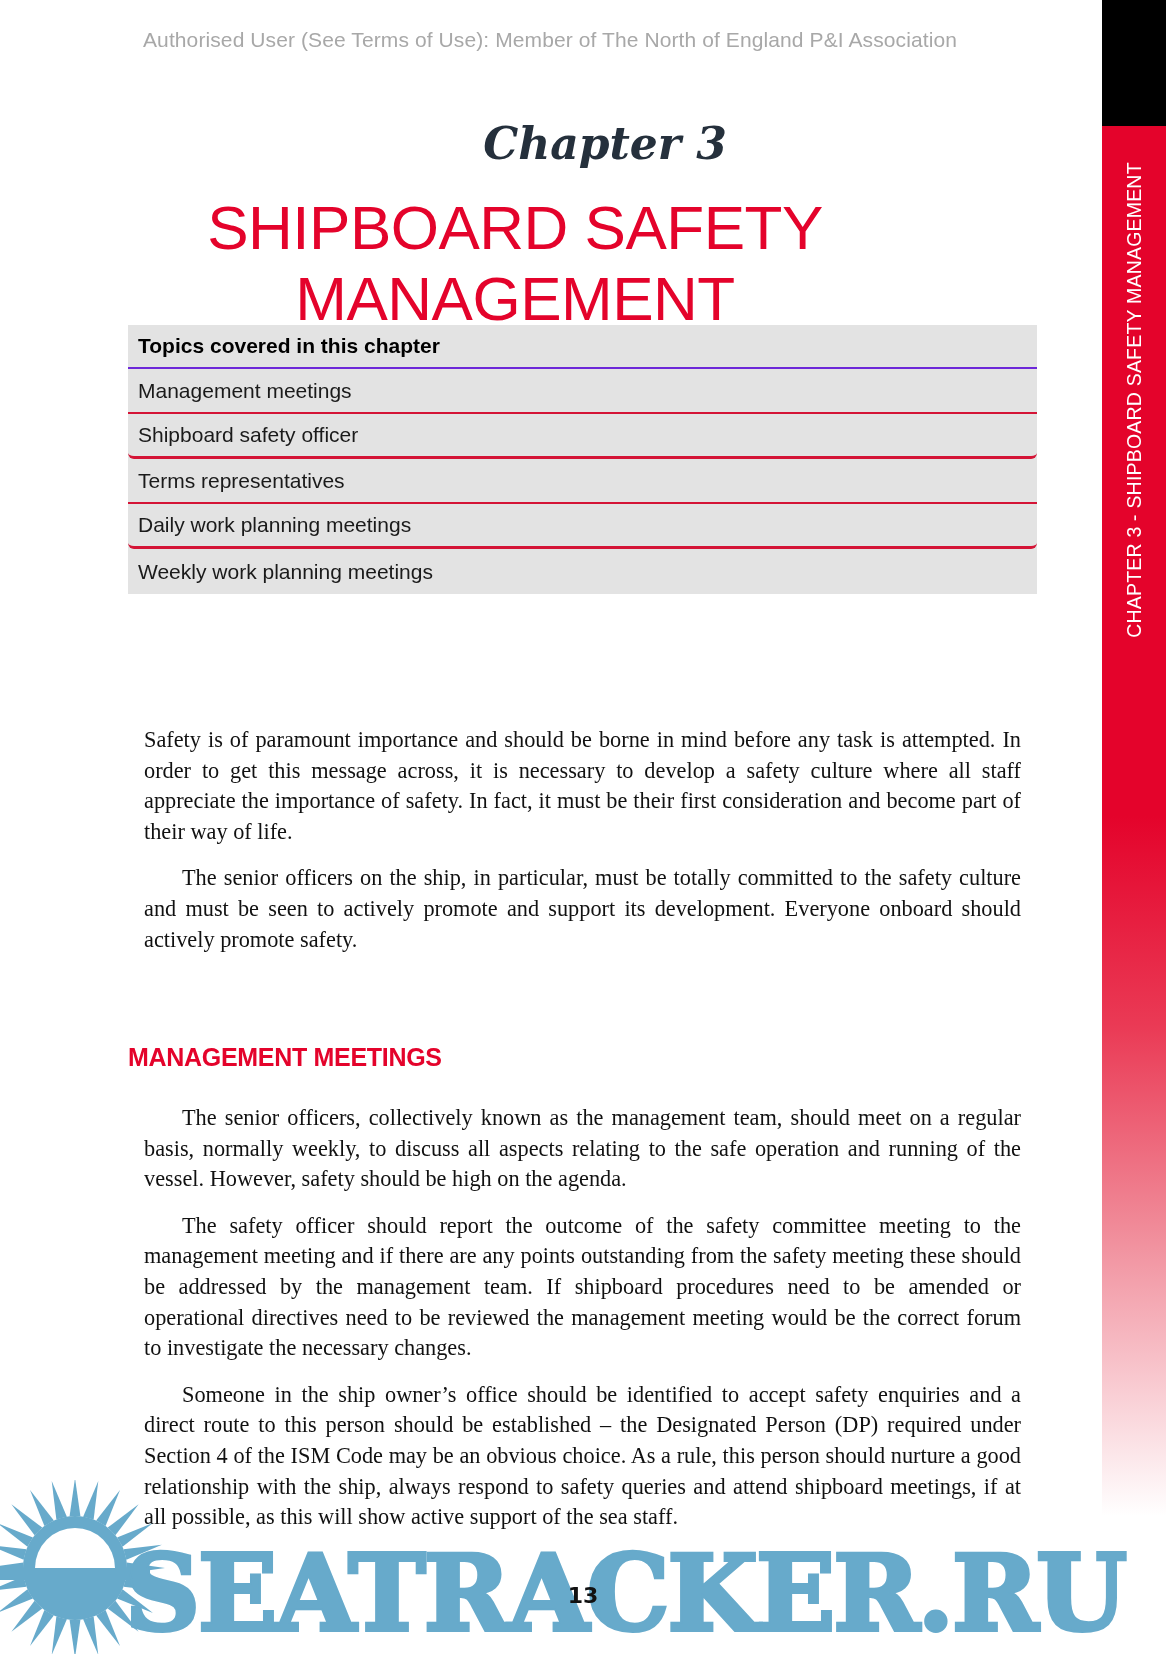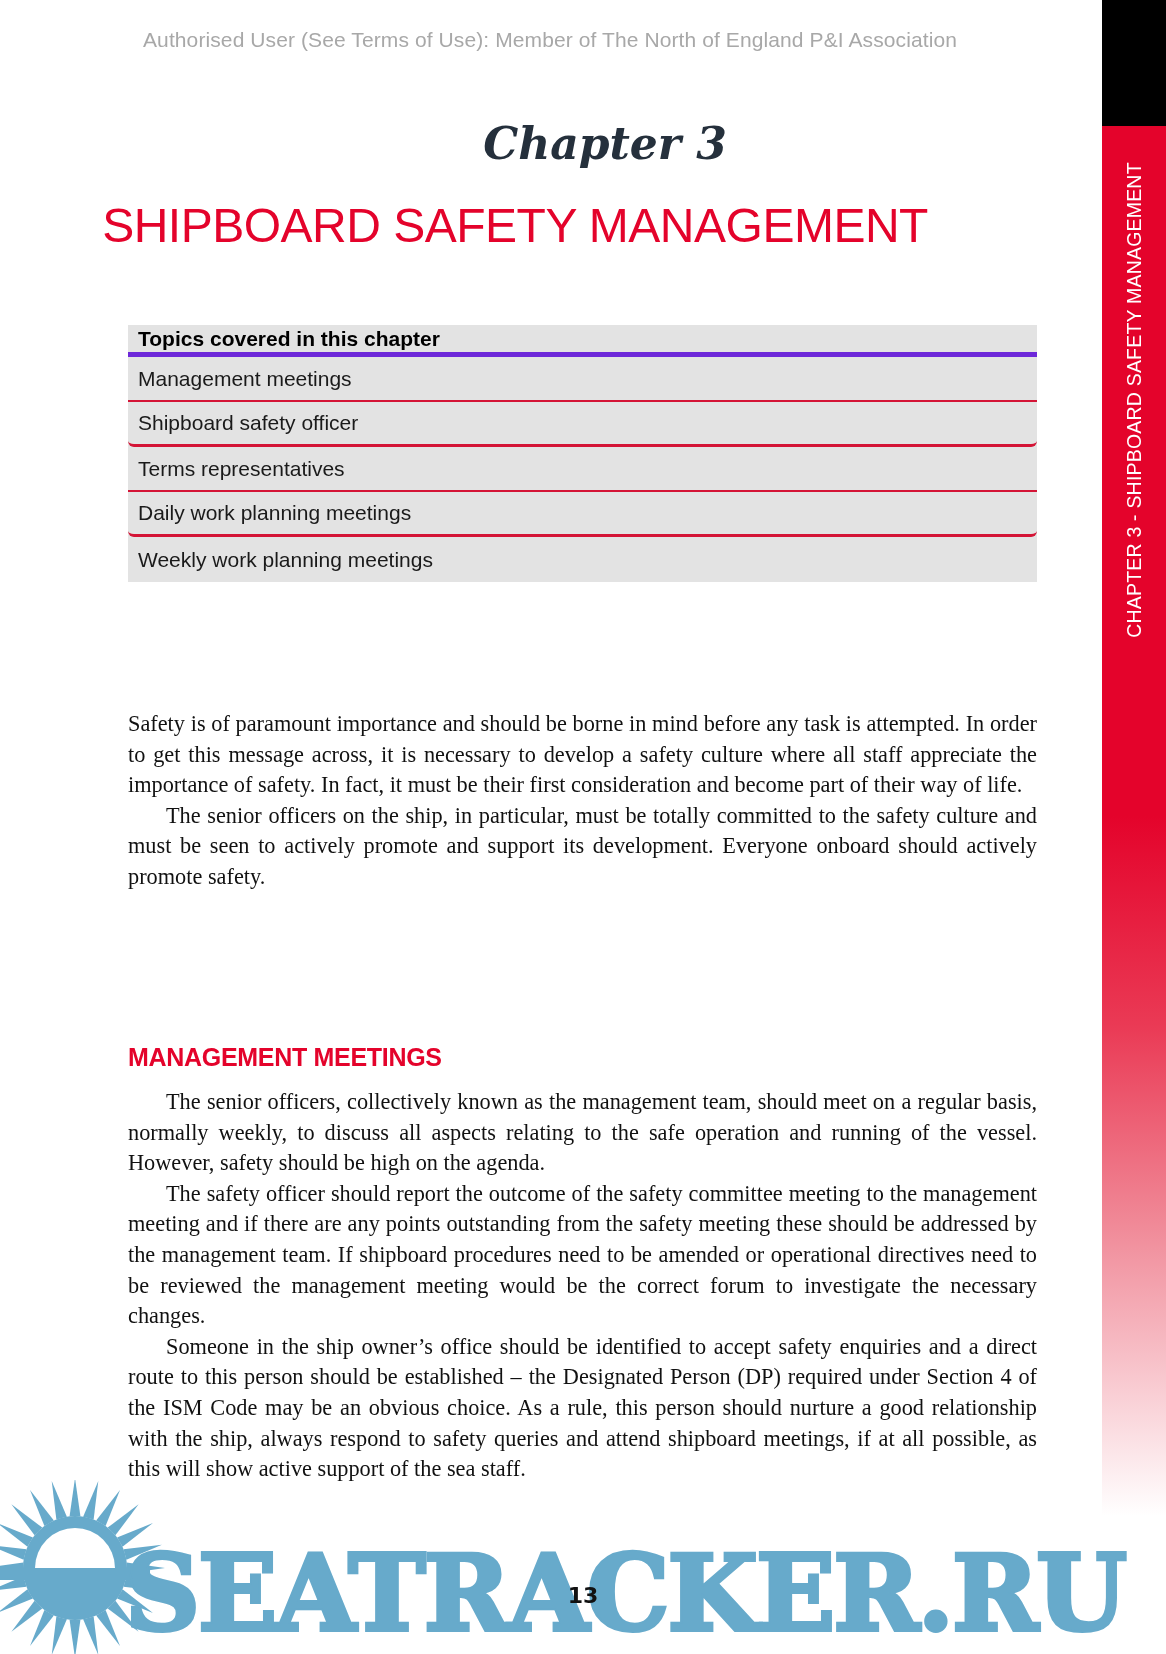--- a/index.html
+++ b/index.html
@@ -29,44 +29,44 @@
     color: #ffffff; letter-spacing: 0.2px;
   }
   .chapter-num {
     position: absolute; left: 0; width: 1166px; top: 118px; text-align: center;
     font-family: "DejaVu Serif", serif; font-weight: bold; font-style: italic;
     font-size: 44px; color: #25303c;
     padding-left: 0;
   }
   .chapter-num span { position: relative; left: 22px; }
   .chapter-title {
-    position: absolute; left: 0; width: 1030px; top: 198px; text-align: center;
-    font-family: "Liberation Sans", sans-serif; font-size: 48px; color: #e4032b;
+    position: absolute; left: 0; width: 1030px; top: 192px; text-align: center;
+    font-family: "Liberation Sans", sans-serif; font-size: 62px; color: #e4032b;
     letter-spacing: -0.5px;
   }
   .chapter-title span { position: relative; left: 0; }
   .topics {
     position: absolute; left: 128px; top: 325px; width: 909px;
     background: #e3e3e3;
   }
   .topics .row {
     height: 45px; box-sizing: border-box; padding-left: 10px;
     display: flex; align-items: center;
     font-family: "Liberation Sans", sans-serif; font-size: 21px; color: #1a1a1a;
     border-bottom: 2px solid #d41436;
   }
-  .topics .row.head { height: 32px; font-weight: bold; color: #000; border-bottom: 5px solid #6d28d9; }
+  .topics .row.head { height: 44px; font-weight: bold; color: #000; border-bottom: 2px solid #6d28d9; }
   .topics .row.last { border-bottom: none; }
   .topics .row.thick { border-bottom-width: 3px; border-radius: 6px; }
   .body-text {
     position: absolute; left: 128px; width: 909px;
     font-family: "Liberation Serif", serif; font-size: 22.3px; line-height: 30.6px;
     color: #111111; text-align: justify;
   }
-  .body-text p { margin: 0; }
+  .body-text p { margin: 16px; }
   .body-text p.indent { text-indent: 38px; }
   .section-head {
     position: absolute; left: 128px; top: 1043px;
     font-family: "Liberation Sans", sans-serif; font-weight: bold; font-size: 25px;
     color: #e4032b; letter-spacing: -0.3px;
   }
   .watermark {
     position: absolute; left: 0; top: 1480px; width: 1166px; height: 174px;
   }
   .page-number {

